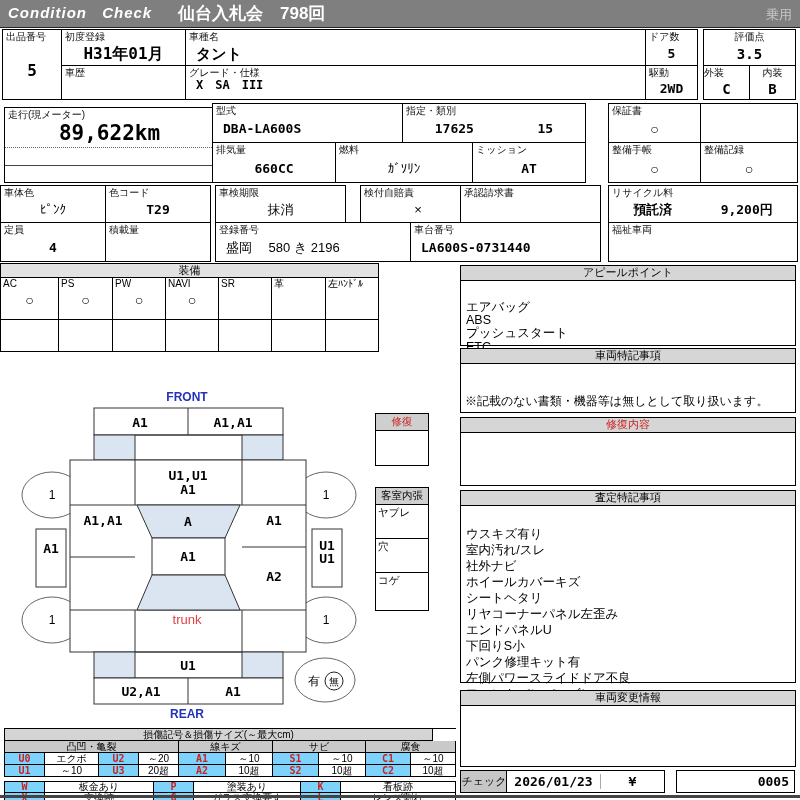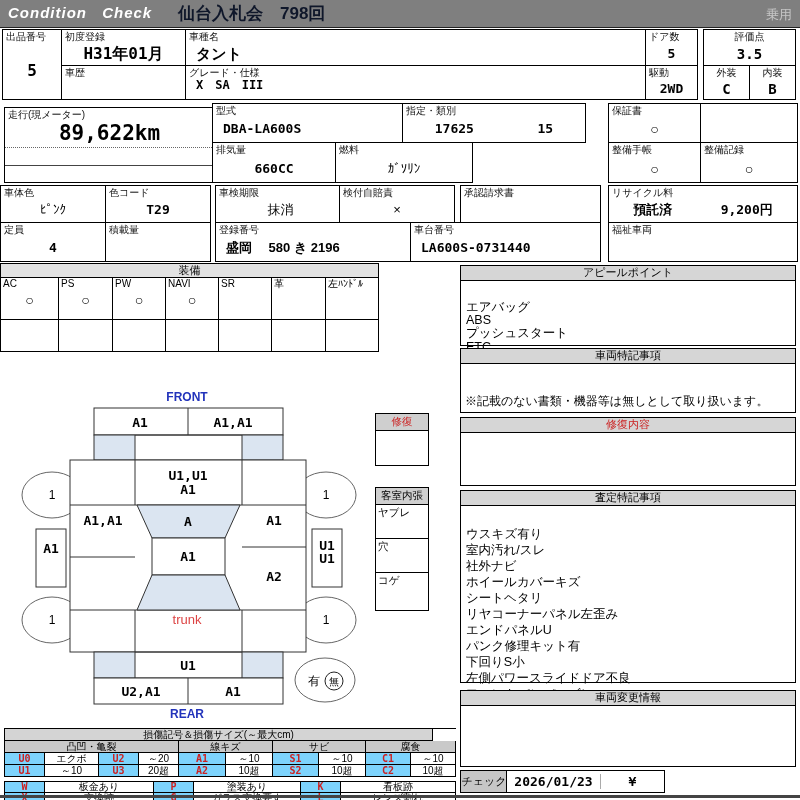--- a/index.html
+++ b/index.html
@@ -3,21 +3,21 @@
 <meta charset="utf-8">
 <style>
   html,body{margin:0;padding:0;background:#fff;}
   #page{position:relative;width:800px;height:800px;background:#fff;overflow:hidden;
         font-family:"Liberation Sans",sans-serif;color:#000;}
   
   #topbar{position:absolute;left:0;top:0;width:800px;height:27px;background:#7f7f7f;
           border-bottom:1px solid #222;}
   #topbar .brand{position:absolute;left:8px;top:4px;color:#fff;font-style:italic;
           font-weight:bold;font-size:15px;word-spacing:10px;letter-spacing:1px;}
-  #topbar .title{position:absolute;left:178px;top:2px;color:#0f172a;font-weight:bold;font-size:17px;}
+  #topbar .title{position:absolute;left:178px;top:2px;color:#ffffff;font-weight:bold;font-size:17px;}
   #topbar .pickup{position:absolute;left:488px;top:6px;color:#fff;font-weight:bold;font-size:13px;}
   #topbar .vclass{position:absolute;right:8px;top:6px;color:#c6c6c6;font-size:13px;}
   
   .cell{position:absolute;border:1px solid #000;background:#fff;box-sizing:border-box;
         display:flex;flex-direction:column;}
   .lbl{font-size:10px;color:#111;padding:1px 0 0 3px;line-height:11px;white-space:nowrap;overflow:hidden;}
   .val{flex:1;display:flex;align-items:center;justify-content:center;font-size:13px;line-height:14px;}
   .val.left{justify-content:flex-start;padding-left:10px;font-weight:bold;}
   .val.spread{justify-content:space-around;}
   .mono{font-family:"DejaVu Sans Mono",monospace;font-weight:bold;}
@@ -110,21 +110,21 @@
   </div>
   <div class="cell" style="left:645px;top:65px;width:53px;height:35px">
     <div class="lbl">駆動</div>
     <div class="val mono">2WD</div>
   </div>
   <div class="cell" style="left:703px;top:29px;width:93px;height:37px">
     <div class="lbl" style="text-align:center;padding-left:0">評価点</div>
     <div class="val mono sz14">3.5</div>
   </div>
   <div class="cell" style="left:703px;top:65px;width:47px;height:35px">
-    <div class="lbl" style="text-align:center;padding-left:0">外装</div>
+    <div class="lbl" style="text-align:left;padding-left:0">外装</div>
     <div class="val mono sz14">C</div>
   </div>
   <div class="cell" style="left:749px;top:65px;width:47px;height:35px">
     <div class="lbl" style="text-align:center;padding-left:0">内装</div>
     <div class="val mono sz14">B</div>
   </div>
 
   <div id="mileage">
     <div class="lbl">走行(現メーター)</div>
     <div class="mv mono">89,622km</div>
@@ -143,20 +143,24 @@
     </div>
   </div>
   <div class="cell" style="left:212px;top:142px;width:124px;height:41px">
     <div class="lbl">排気量</div>
     <div class="val mono">660CC</div>
   </div>
   <div class="cell" style="left:335px;top:142px;width:138px;height:41px">
     <div class="lbl">燃料</div>
     <div class="val">ｶﾞｿﾘﾝ</div>
   </div>
+  <div class="cell" style="left:472px;top:142px;width:114px;height:41px">
+    <div class="lbl">ミッション</div>
+    <div class="val mono">AT</div>
+  </div>
   <div class="cell" style="left:608px;top:103px;width:93px;height:40px">
     <div class="lbl">保証書</div>
     <div class="val circle">○</div>
   </div>
   <div class="cell" style="left:700px;top:103px;width:98px;height:40px"></div>
   <div class="cell" style="left:608px;top:142px;width:93px;height:41px">
     <div class="lbl">整備手帳</div>
     <div class="val circle">○</div>
   </div>
   <div class="cell" style="left:700px;top:142px;width:98px;height:41px">
@@ -177,31 +181,31 @@
     <div class="val mono">4</div>
   </div>
   <div class="cell" style="left:105px;top:222px;width:106px;height:40px">
     <div class="lbl">積載量</div>
     <div class="val"></div>
   </div>
   <div class="cell" style="left:215px;top:185px;width:131px;height:38px">
     <div class="lbl">車検期限</div>
     <div class="val">抹消</div>
   </div>
-  <div class="cell" style="left:339px;top:185px;width:116px;height:38px">
+  <div class="cell" style="left:360px;top:185px;width:116px;height:38px">
     <div class="lbl">検付自賠責</div>
     <div class="val">×</div>
   </div>
   <div class="cell" style="left:460px;top:185px;width:141px;height:38px">
     <div class="lbl">承認請求書</div>
     <div class="val"></div>
   </div>
   <div class="cell" style="left:215px;top:222px;width:196px;height:40px">
     <div class="lbl">登録番号</div>
-    <div class="val left" style="font-weight:bold">盛岡　 580 き 2196</div>
+    <div class="val left" style="font-weight:normal">盛岡　 580 き 2196</div>
   </div>
   <div class="cell" style="left:410px;top:222px;width:191px;height:40px">
     <div class="lbl">車台番号</div>
     <div class="val left mono">LA600S-0731440</div>
   </div>
   <div class="cell" style="left:608px;top:185px;width:190px;height:38px">
     <div class="lbl">リサイクル料</div>
     <div class="val spread">
       <span style="font-weight:bold">預託済</span>
       <span class="mono">9,200円</span>
@@ -365,35 +369,38 @@
   <div class="sec" style="left:460px;top:490px;width:336px;height:193px">
     <div class="sec-h">査定特記事項</div>
     <div class="sec-b" style="line-height:16px;font-size:12.5px">
       <div>ウスキズ有り</div>
       <div>室内汚れ/スレ</div>
       <div>社外ナビ</div>
       <div>ホイールカバーキズ</div>
       <div>シートヘタリ</div>
       <div>リヤコーナーパネル左歪み</div>
       <div>エンドパネルU</div>
+      <div>下回りS小</div>
       <div>パンク修理キット有</div>
-      <div>下回りS小</div>
       <div>左側パワースライドドア不良</div>
       <div>フロントバンパーズレ</div>
     </div>
   </div>
 
   <div class="sec" style="left:460px;top:690px;width:336px;height:77px">
     <div class="sec-h">車両変更情報</div>
   </div>
 
   <div class="chk" style="left:460px;top:770px;width:48px;background:#c6c6c6;justify-content:center;font-size:11px">チェック</div>
   <div class="chk" style="left:506px;top:770px;width:159px">
     <span class="mono" style="font-size:13px;width:94px;text-align:center;border-right:1px solid #aaa;box-sizing:border-box">2026/01/23</span>
     <span class="mono" style="font-size:13px;flex:1;text-align:center">¥</span>
+  </div>
+  <div class="chk" style="left:676px;top:770px;width:119px;justify-content:flex-end;padding-right:5px">
+    <span class="mono" style="font-size:13px">0005</span>
   </div>
 
   <div id="legend">
     <div class="lgt">
       <div class="lgr">
         <div class="lgc ttl" style="width:428px">損傷記号＆損傷サイズ(～最大cm)</div>
       </div>
       <div class="lgr">
         <div class="lgc grp" style="width:174px">凸凹・亀裂</div>
         <div class="lgc grp" style="width:94px">線キズ</div>

